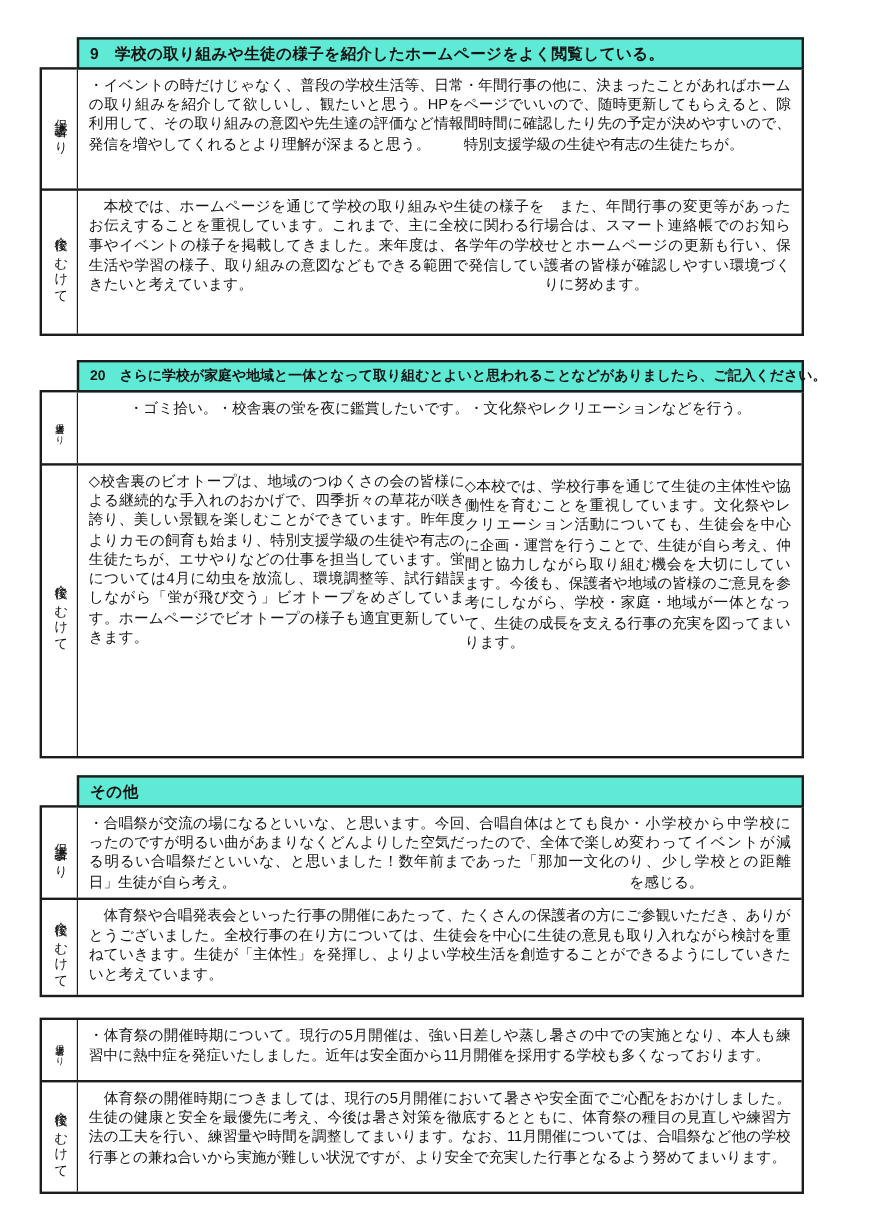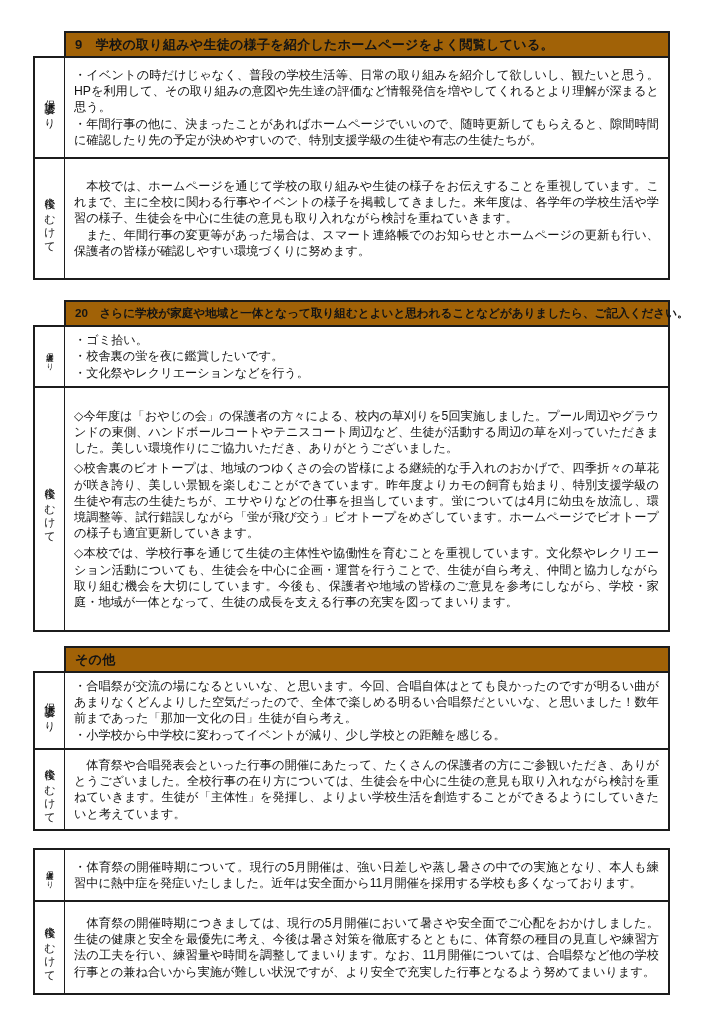--- a/index.html
+++ b/index.html
@@ -4,38 +4,38 @@
 <style>
   html,body{margin:0;padding:0;background:#ffffff;}
   .page{
     width:724px;height:1024px;position:relative;background:#ffffff;
     font-family:"Liberation Sans","DejaVu Sans",sans-serif;color:#141414;
     box-sizing:border-box;padding-top:31px;overflow:hidden;
   }
   .sec{margin-left:33px;width:637px;}
   .hdr{
     box-sizing:border-box;margin-left:31px;width:606px;height:27px;
-    background:#a16207;border:2px solid #1c1c1c;
+    background:#5eead4;border:2px solid #1c1c1c;
     display:flex;align-items:center;padding:0 9px;
     font-size:13px;font-weight:600;letter-spacing:.3px;
     position:relative;z-index:1;margin-bottom:-2px;white-space:nowrap;
   }
   .hdr-sm{font-size:11.6px;letter-spacing:0;margin-top:20px;}
   .tbl{box-sizing:border-box;border:2px solid #1c1c1c;background:#fff;}
   .row{display:flex;box-sizing:border-box;}
   .row + .row{border-top:2px solid #1c1c1c;}
   .lbl{
     flex:0 0 30px;border-right:1.5px solid #1c1c1c;
     display:flex;align-items:center;justify-content:center;
     writing-mode:vertical-rl;text-orientation:upright;
     font-size:11px;letter-spacing:1.5px;padding:2px 0;box-sizing:border-box;
   }
   .lbl-sm{font-size:7.5px;letter-spacing:.5px;}
   .cnt{
-    flex:1;display:flex;flex-direction:column;justify-content:center;
+    flex:1;display:flex;flex-direction:row;justify-content:center;
     padding:5px 9px;font-size:12.2px;line-height:1.33;box-sizing:border-box;
     text-align:justify;
   }
   .cnt p{margin:0;}
   .cnt.spaced p + p{margin-top:4px;}
   #s1r1{min-height:99px}  #s1r2{min-height:121px}
   #s2r1{min-height:59px}  #s2r2{min-height:244px}
   #s3r1{min-height:74px}  #s3r2{min-height:81px}
   #s4r1{min-height:50px}  #s4r2{min-height:93px}
   #sec2{margin-top:16px} #sec3{margin-top:14px} #sec4{margin-top:17px}
@@ -51,42 +51,41 @@
       <div class="row" id="s1r1">
         <div class="lbl">保護者より</div>
         <div class="cnt">
           <p>・イベントの時だけじゃなく、普段の学校生活等、日常の取り組みを紹介して欲しいし、観たいと思う。HPを利用して、その取り組みの意図や先生達の評価など情報発信を増やしてくれるとより理解が深まると思う。</p>
           <p>・年間行事の他に、決まったことがあればホームページでいいので、随時更新してもらえると、隙間時間に確認したり先の予定が決めやすいので、特別支援学級の生徒や有志の生徒たちが。</p>
         </div>
       </div>
       <div class="row" id="s1r2">
         <div class="lbl">今後にむけて</div>
         <div class="cnt">
-          <p>　本校では、ホームページを通じて学校の取り組みや生徒の様子をお伝えすることを重視しています。これまで、主に全校に関わる行事やイベントの様子を掲載してきました。来年度は、各学年の学校生活や学習の様子、生徒会を中心に生徒の意見も取り入れながら検討を重ねていきます。</p>
+          <p>　本校では、ホームページを通じて学校の取り組みや生徒の様子をお伝えすることを重視しています。これまで、主に全校に関わる行事やイベントの様子を掲載してきました。来年度は、各学年の学校生活や学習の様子、取り組みの意図などもできる範囲で発信していきたいと考えています。</p>
           <p>　また、年間行事の変更等があった場合は、スマート連絡帳でのお知らせとホームページの更新も行い、保護者の皆様が確認しやすい環境づくりに努めます。</p>
         </div>
       </div>
     </div>
   </div>
 
   <div class="sec" id="sec2">
     <div class="hdr hdr-sm">20　さらに学校が家庭や地域と一体となって取り組むとよいと思われることなどがありましたら、ご記入ください。</div>
     <div class="tbl">
       <div class="row" id="s2r1">
         <div class="lbl lbl-sm">保護者より</div>
         <div class="cnt">
           <p>・ゴミ拾い。</p>
           <p>・校舎裏の蛍を夜に鑑賞したいです。</p>
           <p>・文化祭やレクリエーションなどを行う。</p>
         </div>
       </div>
       <div class="row" id="s2r2">
         <div class="lbl">今後にむけて</div>
         <div class="cnt spaced">
-          <p>◇今年度は「おやじの会」の保護者の方々による、校内の草刈りを5回実施しました。プール周辺やグラウンドの東側、ハンドボールコートやテニスコート周辺など、生徒が活動する周辺の草を刈っていただきました。美しい環境作りにご協力いただき、ありがとうございました。</p>
           <p>◇校舎裏のビオトープは、地域のつゆくさの会の皆様による継続的な手入れのおかげで、四季折々の草花が咲き誇り、美しい景観を楽しむことができています。昨年度よりカモの飼育も始まり、特別支援学級の生徒や有志の生徒たちが、エサやりなどの仕事を担当しています。蛍については4月に幼虫を放流し、環境調整等、試行錯誤しながら「蛍が飛び交う」ビオトープをめざしています。ホームページでビオトープの様子も適宜更新していきます。</p>
           <p>◇本校では、学校行事を通じて生徒の主体性や協働性を育むことを重視しています。文化祭やレクリエーション活動についても、生徒会を中心に企画・運営を行うことで、生徒が自ら考え、仲間と協力しながら取り組む機会を大切にしています。今後も、保護者や地域の皆様のご意見を参考にしながら、学校・家庭・地域が一体となって、生徒の成長を支える行事の充実を図ってまいります。</p>
         </div>
       </div>
     </div>
   </div>
 
   <div class="sec" id="sec3">
     <div class="hdr">その他</div>
     <div class="tbl">

